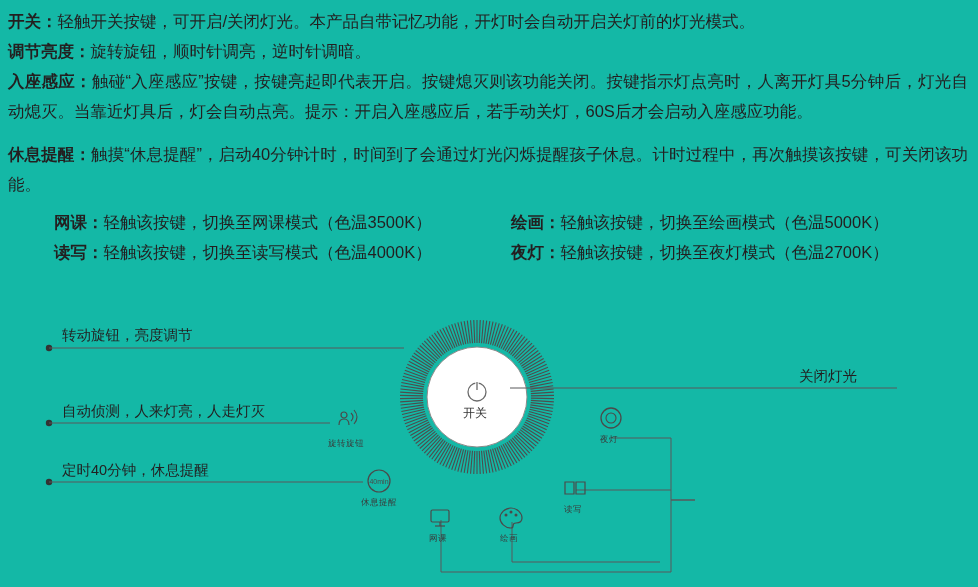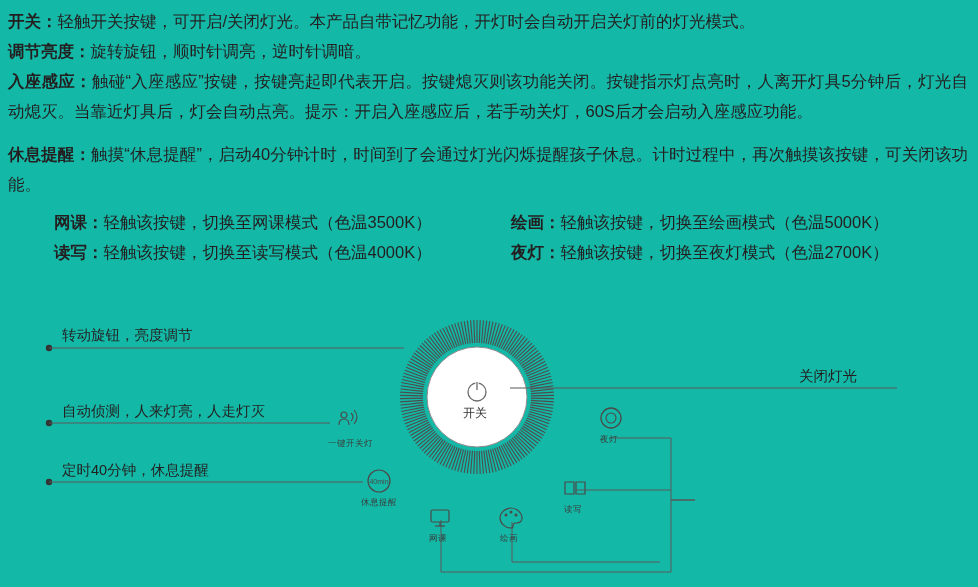--- a/index.html
+++ b/index.html
@@ -358,21 +358,21 @@
       </g>
     </svg>
 
     <div class="diag-label" style="left:62px; top:16px;">转动旋钮，亮度调节</div>
     <div class="diag-label" style="left:62px; top:92px;">自动侦测，人来灯亮，人走灯灭</div>
     <div class="diag-label" style="left:62px; top:151px;">定时40分钟，休息提醒</div>
     <div class="diag-label" style="left:799px; top:57px;">关闭灯光</div>
 
     <div class="sw-label" style="left:463px; top:95px;">开关</div>
 
-    <div class="icon-cap" style="left:328px; top:128px;">一键开关灯</div>
+    <div class="icon-cap" style="left:328px; top:128px;">旋转旋钮</div>
     <div class="icon-cap" style="left:361px; top:187px;">休息提醒</div>
     <div class="icon-cap" style="left:600px; top:124px;text-align:right;">夜灯</div>
     <div class="icon-cap" style="left:564px; top:194px;">读写</div>
     <div class="icon-cap" style="left:429px; top:223px;">网课</div>
     <div class="icon-cap" style="left:500px; top:223px;">绘画</div>
 
   </div>
 </div>
 
 </body></html>

